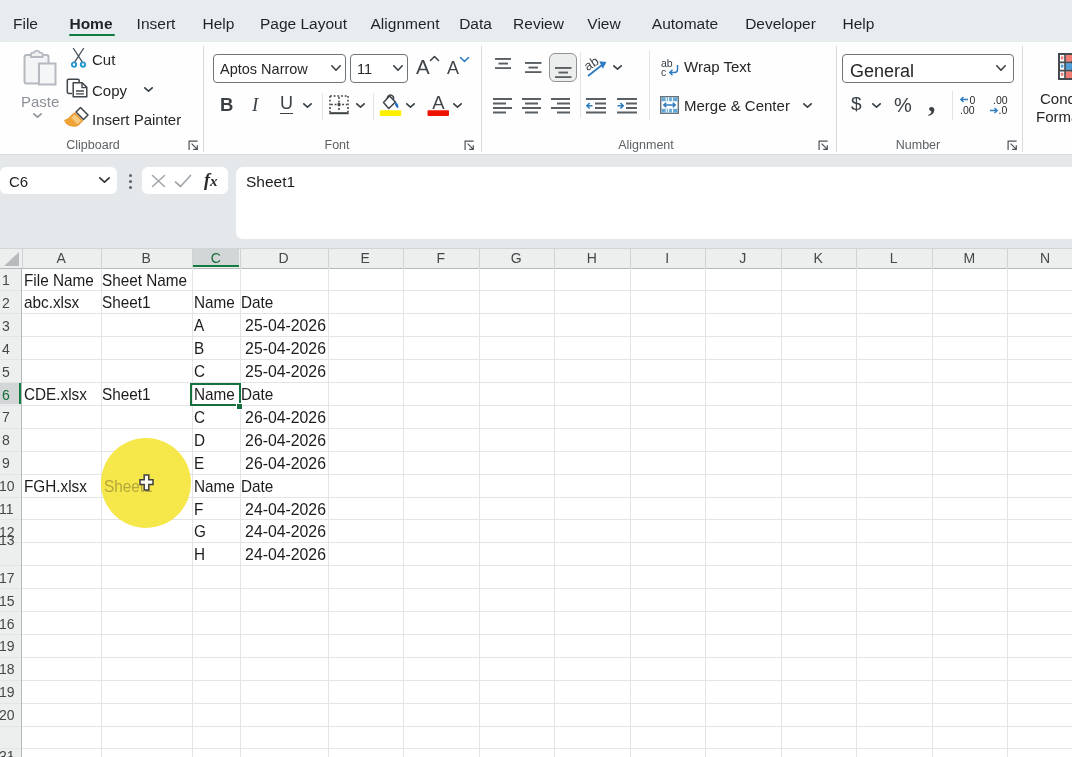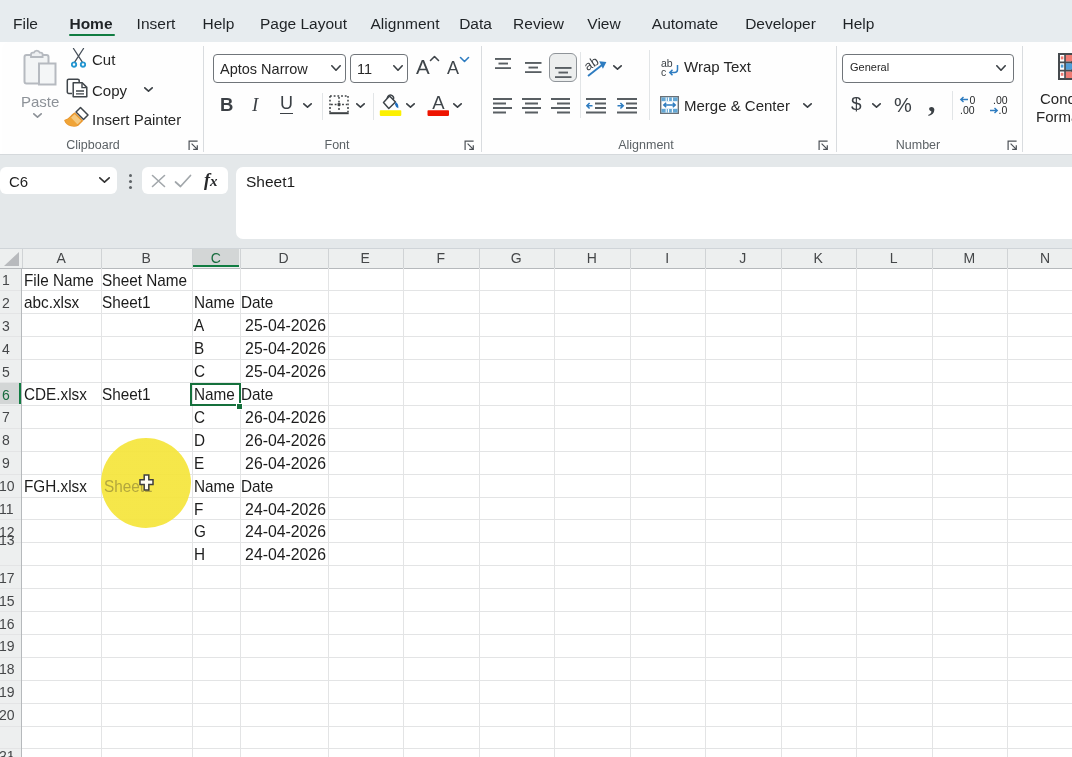--- a/index.html
+++ b/index.html
@@ -201,21 +201,21 @@
   </svg>
 <div class="rtxt" style="left:684px;top:97px">Merge &amp; Center</div>
 <svg style="position:absolute;left:803px;top:103px" width="9" height="5" viewBox="0 0 9 5">
     <polyline points="0.8,0.8 4.5,4.2 8.2,0.8" fill="none" stroke="#3b4045" stroke-width="1.6" stroke-linecap="round" stroke-linejoin="round"></polyline>
   </svg>
 <div class="glabel" style="left:646px">Alignment</div>
 <svg style="position:absolute;left:818px;top:140px" width="11" height="11" viewBox="0 0 11 11">
     <path d="M0.6,1.1 H9.6 M1.1,0.6 V9.9 M3.6,3.6 L8.6,8.6 M9.3,5.2 V9.3 H5.2" fill="none" stroke="#4c5156" stroke-width="1.2"></path>
   </svg>
 <div class="combo" style="left:842px;top:54px;width:170px;height:27px"></div>
-<div class="rtxt" style="left:850px;top:61px;font-size:11px">General</div>
+<div class="rtxt" style="left:850px;top:61px;font-size:18px">General</div>
 <svg style="position:absolute;left:996px;top:65px" width="10" height="6" viewBox="0 0 10 6">
     <polyline points="0.8,0.8 5.0,5.2 9.2,0.8" fill="none" stroke="#3b4045" stroke-width="1.6" stroke-linecap="round" stroke-linejoin="round"></polyline>
   </svg>
 <div class="rtxt" style="left:851px;top:93px;font-size:19px;color:#3b4045">$</div>
 <svg style="position:absolute;left:872px;top:103px" width="9" height="5" viewBox="0 0 9 5">
     <polyline points="0.8,0.8 4.5,4.2 8.2,0.8" fill="none" stroke="#3b4045" stroke-width="1.6" stroke-linecap="round" stroke-linejoin="round"></polyline>
   </svg>
 <div class="rtxt" style="left:894px;top:94px;font-size:20px;color:#3b4045">%</div>
 <div class="rtxt" style="left:928px;top:84px;font-size:30px;font-weight:700;font-family:'Liberation Serif',serif;color:#3b4045">,</div>
 <div class="ssep" style="left:952px;top:91px;height:29px"></div>

